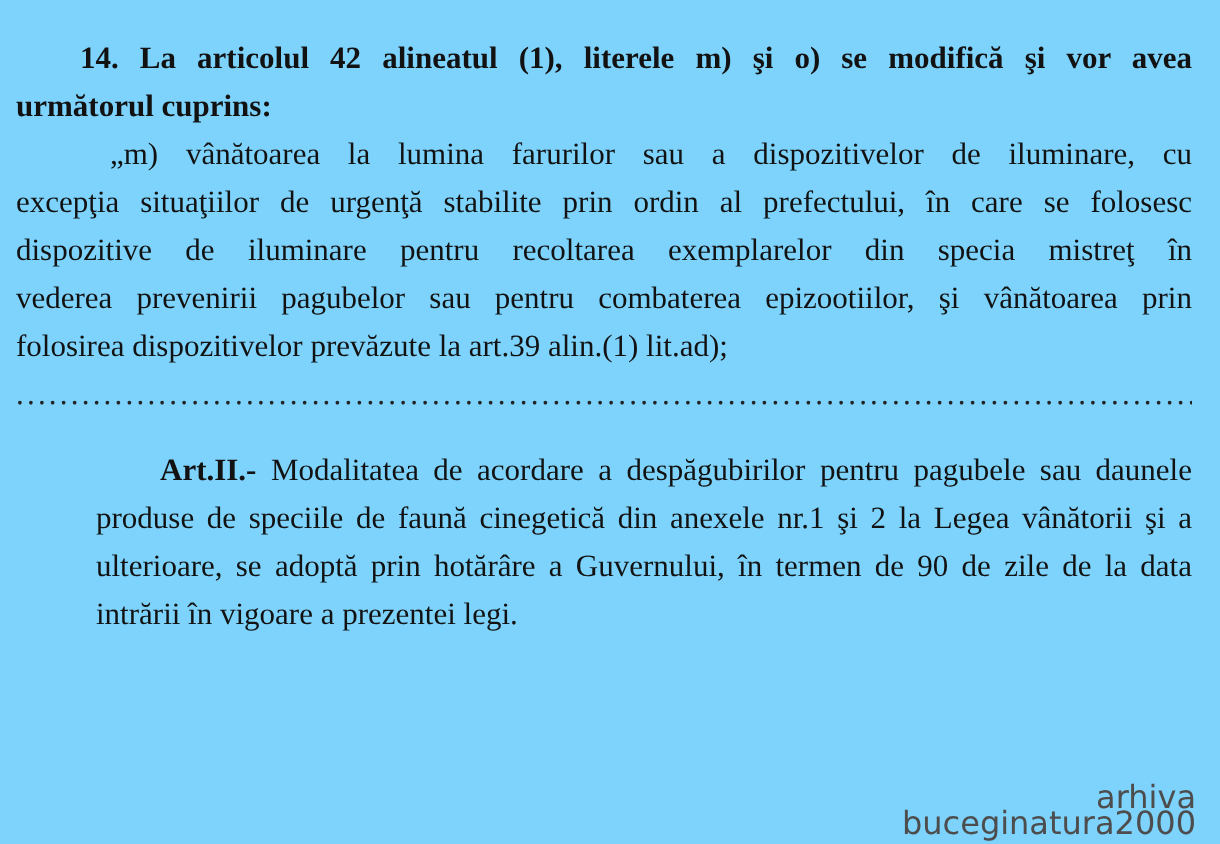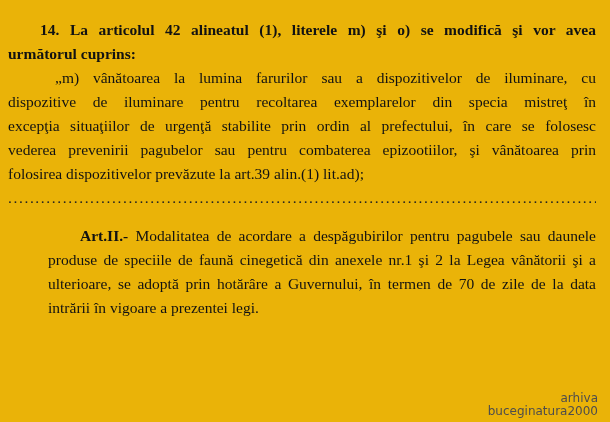--- a/index.html
+++ b/index.html
@@ -4,21 +4,21 @@
 <style>
   html, body {
     margin: 0;
     padding: 0;
     background: #e8e8e8;
   }
   .page {
     position: relative;
     width: 610px;
     height: 422px;
-    background: #eab308;
+    background: #7dd3fc;
     overflow: hidden;
     font-family: "Liberation Serif", serif;
     color: #121212;
   }
   .content {
     position: absolute;
     top: 18px;
     left: 8px;
     right: 14px;
   }
@@ -45,51 +45,51 @@
     white-space: nowrap;
     overflow: hidden;
     color: #222;
   }
   .watermark {
     position: absolute;
     right: 12px;
     bottom: 4px;
     text-align: right;
     font-family: "DejaVu Sans", sans-serif;
-    font-size: 12px;
+    font-size: 16px;
     line-height: 13px;
     color: #4d4d4d;
   }
 </style>
 </head>
 <body>
 
 <div class="page">
   <div class="content">
 
     <div class="para">
       <div class="line bold indent-sm">14. La articolul 42 alineatul (1), literele m) şi o) se modifică şi vor avea</div>
       <div class="line bold last">următorul cuprins:</div>
     </div>
 
     <div class="para">
       <div class="line indent-lg">„m) vânătoarea la lumina farurilor sau a dispozitivelor de iluminare, cu</div>
+      <div class="line">excepţia situaţiilor de urgenţă stabilite prin ordin al prefectului, în care se folosesc</div>
       <div class="line">dispozitive de iluminare pentru recoltarea exemplarelor din specia mistreţ în</div>
-      <div class="line">excepţia situaţiilor de urgenţă stabilite prin ordin al prefectului, în care se folosesc</div>
       <div class="line">vederea prevenirii pagubelor sau pentru combaterea epizootiilor, şi vânătoarea prin</div>
       <div class="line last">folosirea dispozitivelor prevăzute la art.39 alin.(1) lit.ad);</div>
     </div>
 
     <div class="dots-line">........................................................................................................................................................................</div>
 
 
     <div class="para para-art2">
       <div class="line indent-sm"><span class="bold">Art.II.-</span><span> Modalitatea de acordare a despăgubirilor pentru pagubele sau daunele</span></div>
       <div class="line">produse de speciile de faună cinegetică din anexele nr.1 şi 2 la Legea vânătorii şi a</div>
-      <div class="line">ulterioare, se adoptă prin hotărâre a Guvernului, în termen de 70 de zile de la data</div>
+      <div class="line">ulterioare, se adoptă prin hotărâre a Guvernului, în termen de 90 de zile de la data</div>
       <div class="line last">intrării în vigoare a prezentei legi.</div>
     </div>
 
   </div>
 
   <div class="watermark">
     <div>arhiva</div>
     <div>buceginatura2000</div>
   </div>
 </div>

